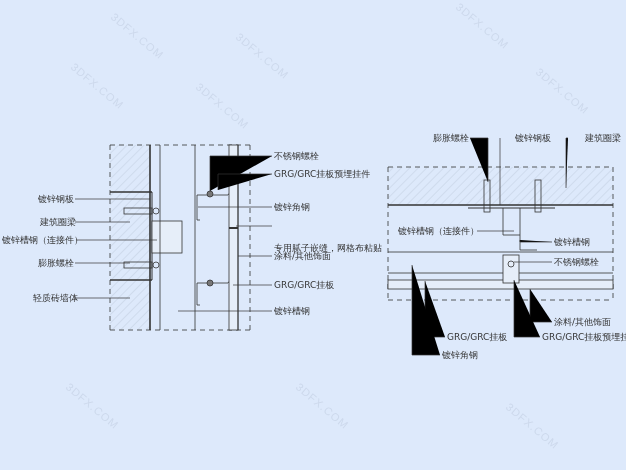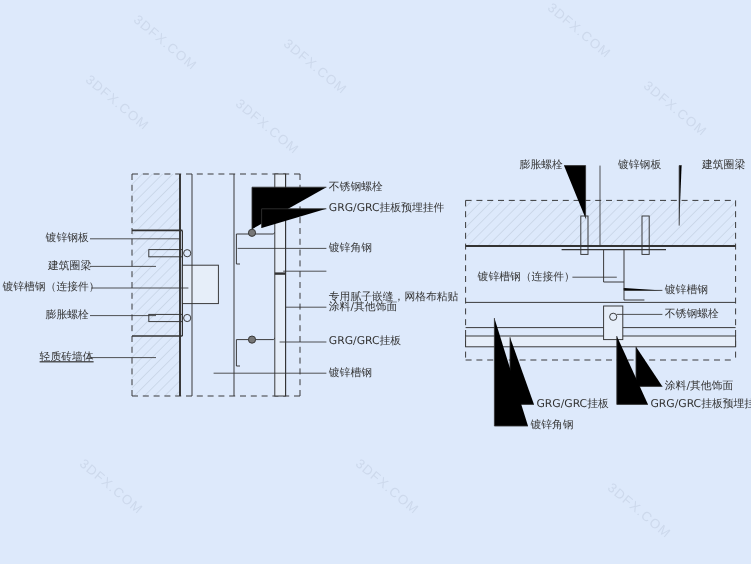--- a/index.html
+++ b/index.html
@@ -115,21 +115,21 @@
     <polyline points="514,280 514,337 540,337"></polyline>
     <polyline points="425,281 425,337 445,337"></polyline>
     <polyline points="412,265 412,355 440,355"></polyline>
   </g>
 </svg>
 
 <div class="lbl" style="left:38px;top:194px;">镀锌钢板</div>
 <div class="lbl" style="left:40px;top:217px;">建筑圈梁</div>
 <div class="lbl" style="left:2px;top:235px;">镀锌槽钢（连接件）</div>
 <div class="lbl" style="left:38px;top:258px;">膨胀螺栓</div>
-<div class="lbl" style="left:33px;top:293px;text-decoration:underline;">轻质砖墙体</div>
+<div class="lbl" style="left:33px;top:293px;">轻质砖墙体</div>
 
 <div class="lbl" style="left:274px;top:151px;">不锈钢螺栓</div>
 <div class="lbl" style="left:274px;top:169px;">GRG/GRC挂板预埋挂件</div>
 <div class="lbl" style="left:274px;top:202px;">镀锌角钢</div>
 <div class="lbl" style="left:274px;top:221px;margin-top:22px;">专用腻子嵌缝，网格布粘贴</div>
 <div class="lbl" style="left:274px;top:251px;">涂料/其他饰面</div>
 <div class="lbl" style="left:274px;top:280px;">GRG/GRC挂板</div>
 <div class="lbl" style="left:274px;top:306px;">镀锌槽钢</div>
 
 <div class="lbl" style="left:433px;top:133px;">膨胀螺栓</div>

